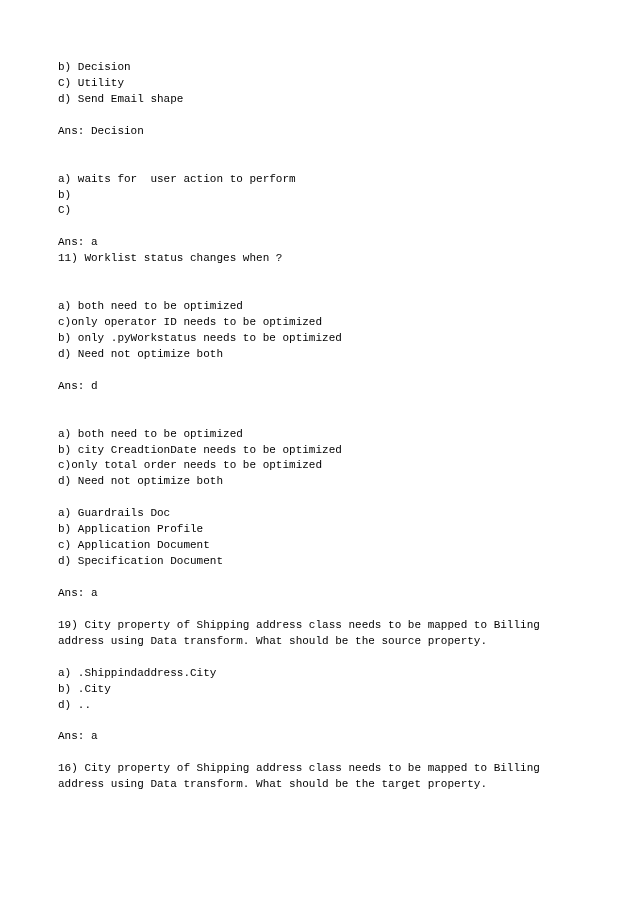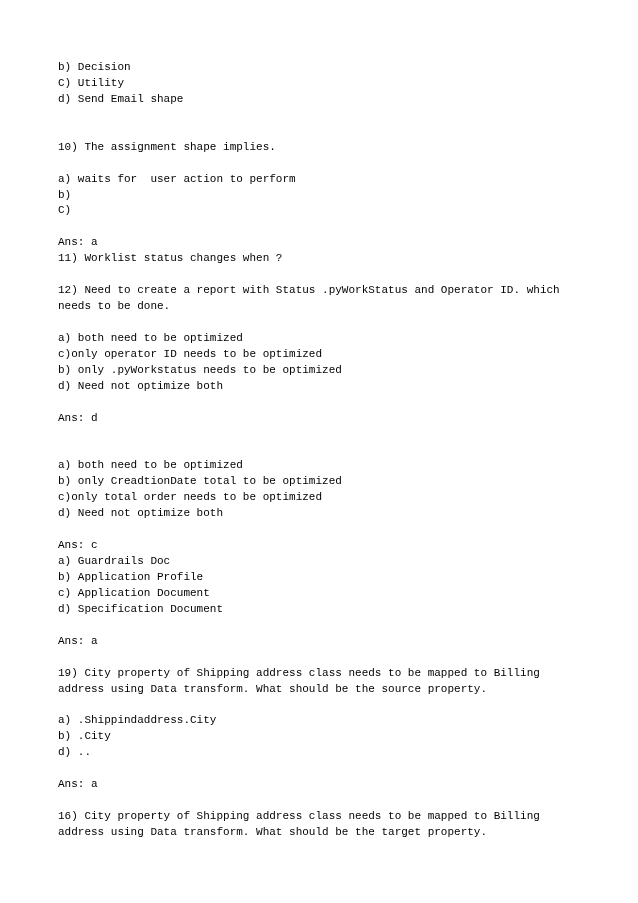--- a/index.html
+++ b/index.html
@@ -22,46 +22,44 @@
     }
   </style>
 </head>
 <body>
 
 <div id="doc">
     <div class="line">b) Decision</div>
     <div class="line">C) Utility</div>
     <div class="line">d) Send Email shape</div>
     <div class="line">&nbsp;</div>
+    <div class="line">Ans: Decision</div>
     <div class="line">&nbsp;</div>
-    <div class="line">10) The assignment shape implies.</div>
     <div class="line">&nbsp;</div>
     <div class="line">a) waits for  user action to perform</div>
     <div class="line">b)</div>
     <div class="line">C)</div>
     <div class="line">&nbsp;</div>
     <div class="line">Ans: a</div>
     <div class="line">11) Worklist status changes when ?</div>
     <div class="line">&nbsp;</div>
-    <div class="line">12) Need to create a report with Status .pyWorkStatus and Operator ID. which needs to be done.</div>
     <div class="line">&nbsp;</div>
     <div class="line">a) both need to be optimized</div>
     <div class="line">c)only operator ID needs to be optimized</div>
     <div class="line">b) only .pyWorkstatus needs to be optimized</div>
     <div class="line">d) Need not optimize both</div>
     <div class="line">&nbsp;</div>
     <div class="line">Ans: d</div>
     <div class="line">&nbsp;</div>
     <div class="line">&nbsp;</div>
     <div class="line">a) both need to be optimized</div>
-    <div class="line">b) only CreadtionDate total to be optimized</div>
+    <div class="line">b) city CreadtionDate needs to be optimized</div>
     <div class="line">c)only total order needs to be optimized</div>
     <div class="line">d) Need not optimize both</div>
     <div class="line">&nbsp;</div>
-    <div class="line">Ans: c</div>
     <div class="line">a) Guardrails Doc</div>
     <div class="line">b) Application Profile</div>
     <div class="line">c) Application Document</div>
     <div class="line">d) Specification Document</div>
     <div class="line">&nbsp;</div>
     <div class="line">Ans: a</div>
     <div class="line">&nbsp;</div>
     <div class="line">19) City property of Shipping address class needs to be mapped to Billing address using Data transform. What should be the source property.</div>
     <div class="line">&nbsp;</div>
     <div class="line">a) .Shippindaddress.City</div>

